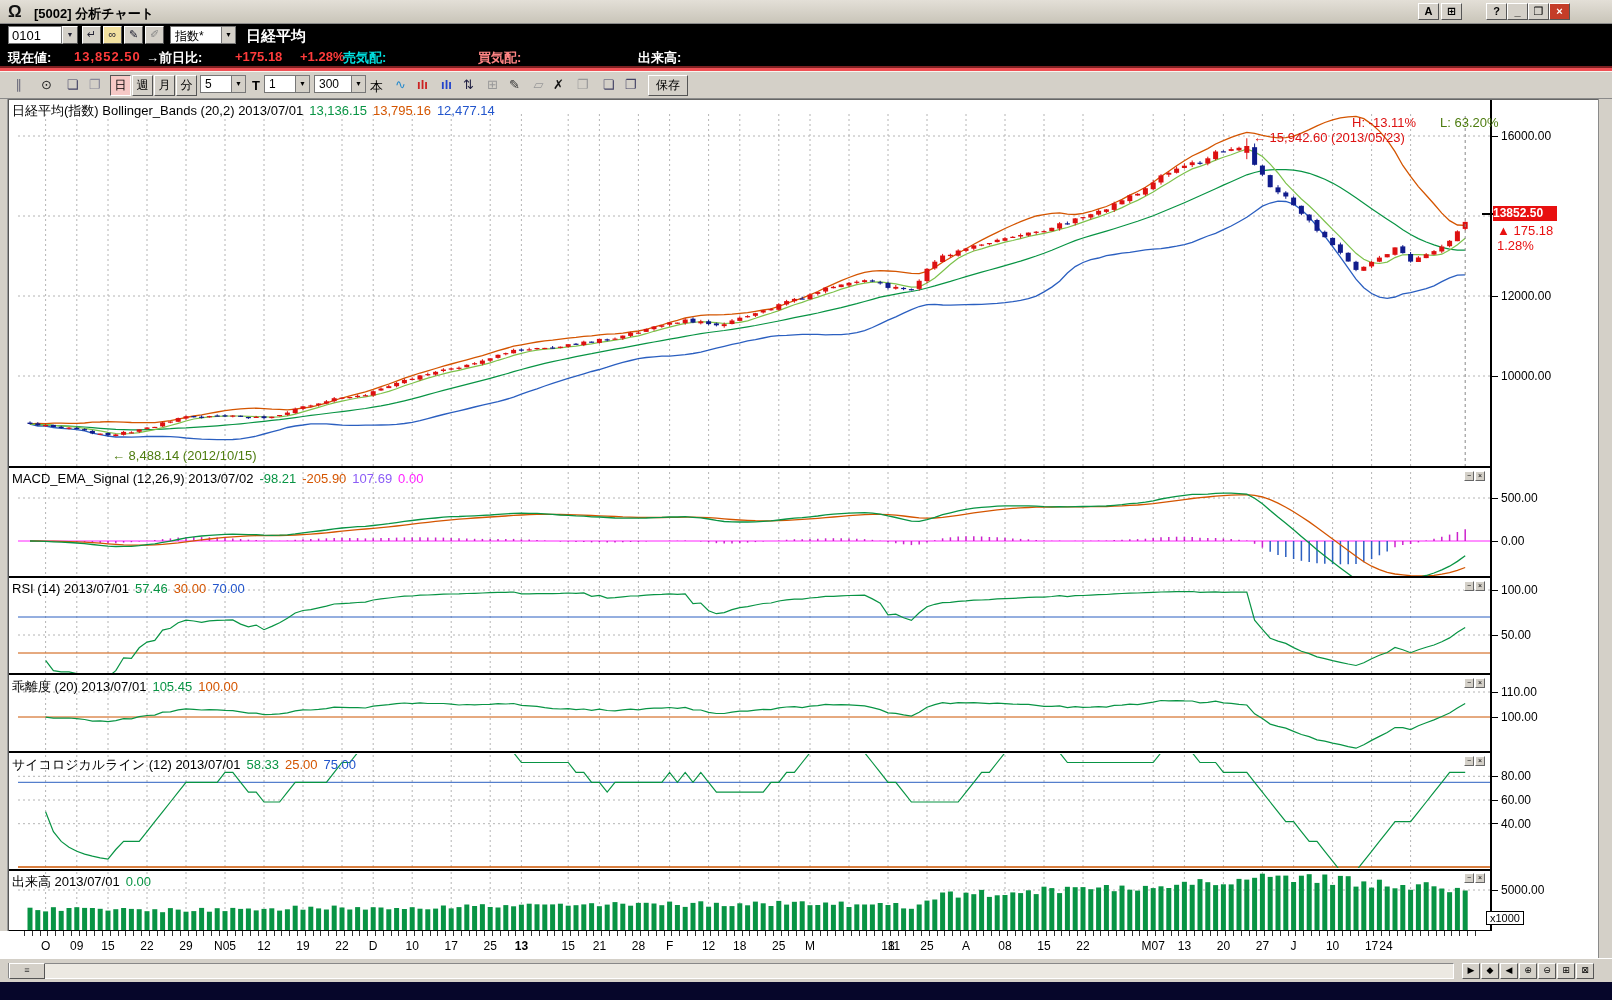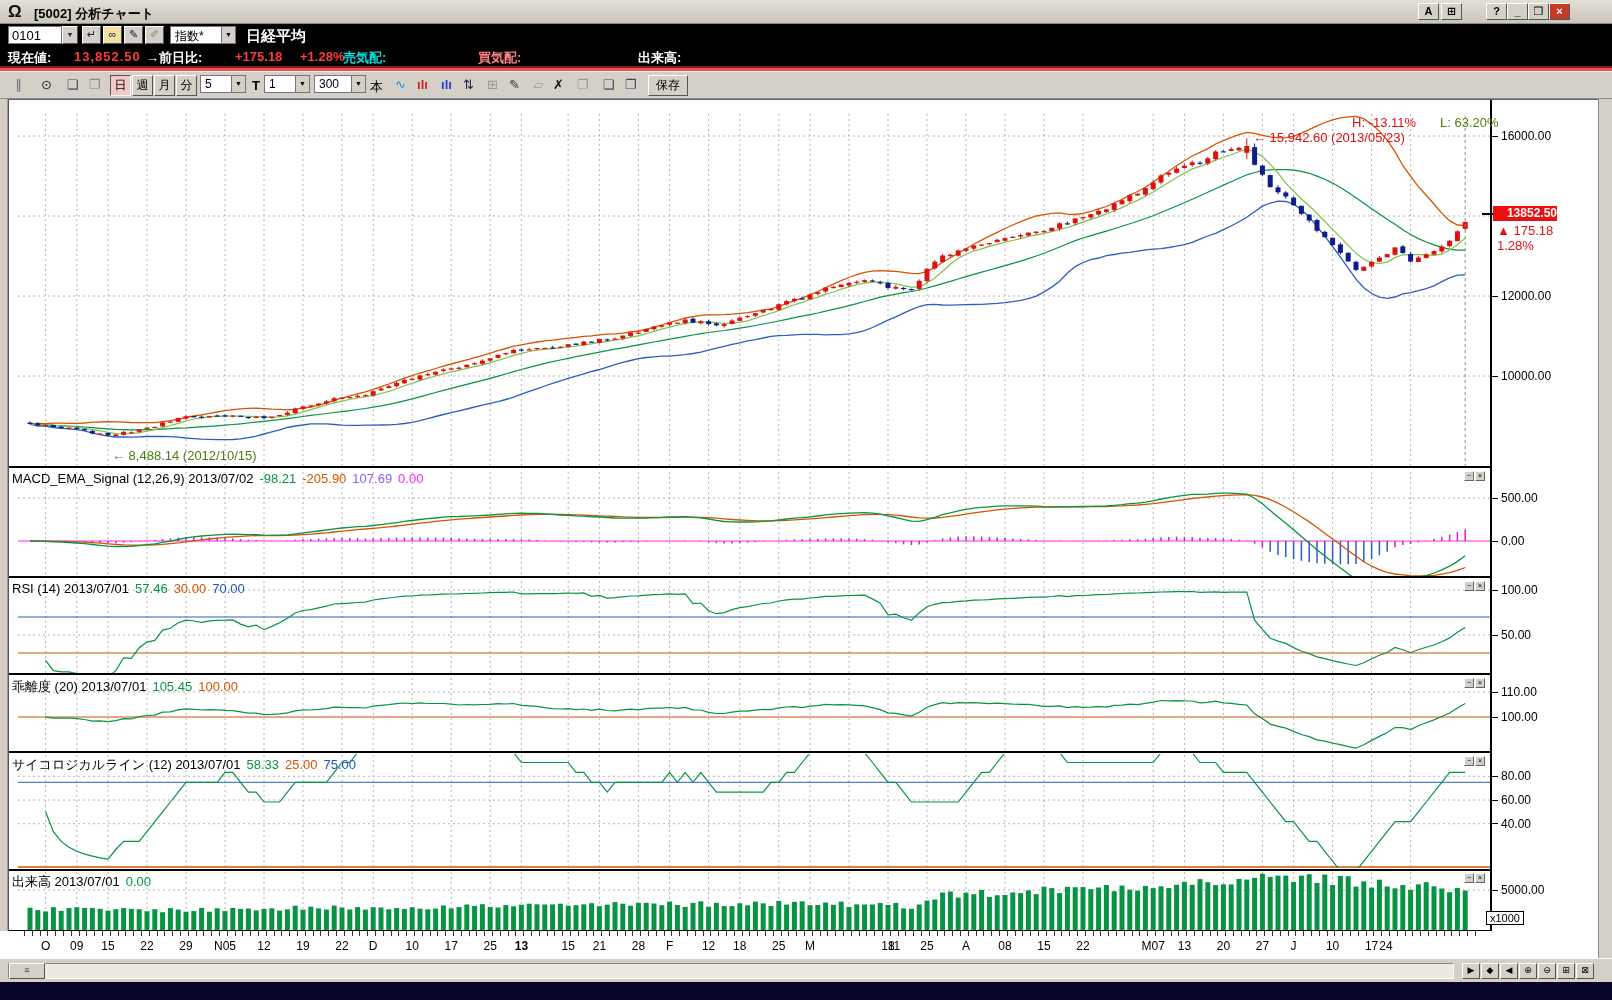--- a/index.html
+++ b/index.html
@@ -44,21 +44,21 @@
 #chart-svg{position:absolute;left:8px;top:0}
 .leftedge{position:absolute;left:0;top:99px;width:8px;height:859px;background:#d4d0c8;border-right:1px solid #9a9a9a}
 .rightedge{position:absolute;left:1598px;top:99px;width:14px;height:859px;background:#d4d0c8;border-left:1px solid #8a8a8a}
 .axisline{position:absolute;left:1490px;top:0;width:2px;height:832px;background:#000}
 .phead{position:absolute;left:12px;font-size:13px;color:#000;white-space:nowrap;z-index:5}
 .phead span{margin-right:6px}
 .v-green{color:#089444}.v-orange{color:#d45500}.v-red{color:#8b5cf6}.v-blue{color:#2255cc}.v-mag{color:#ff22ff}
 .ann{position:absolute;font-size:13px;white-space:nowrap;z-index:6}
 .ann.red{color:#dd1111}.ann.blue{color:#4d7c0f}
 .marker{position:absolute;left:1493px;top:106px;width:64px;height:15px;background:#e81010;color:#fff;
-  font-size:12px;font-weight:bold;text-align:right;line-height:15px;z-index:6}
+  font-size:12px;font-weight:bold;text-align:left;line-height:15px;z-index:6}
 .mch{position:absolute;left:1497px;top:123px;color:#e81010;font-size:13px;z-index:6}
 .mpct{position:absolute;left:1497px;top:138px;color:#e81010;font-size:13px;z-index:6}
 .mtick{position:absolute;left:1482px;top:113px;width:11px;height:2px;background:#000;z-index:6}
 .x1000{position:absolute;left:1486px;top:811px;background:#fff;border:1px solid #000;font-size:11px;
   padding:0 3px;color:#000;z-index:6}
 .ytickmark{position:absolute;left:1492px;width:6px;height:1px;background:#000}
 .yticklabel{position:absolute;left:1501px;font-size:12px;color:#000;white-space:nowrap}
 .pwbtn{position:absolute;width:10px;height:10px;background:#d4d0c8;border:1px solid;
   border-color:#fff #666 #666 #fff;font-size:7px;line-height:8px;text-align:center;color:#000;z-index:7}
 
@@ -1174,20 +1174,23 @@
       <rect x="0" y="366" width="1482" height="2" fill="#000"></rect>
       <rect x="0" y="476" width="1482" height="2" fill="#000"></rect>
       <rect x="0" y="573" width="1482" height="2" fill="#000"></rect>
       <rect x="0" y="651" width="1482" height="2" fill="#000"></rect>
       <rect x="0" y="769" width="1482" height="2" fill="#000"></rect>
       <rect x="0" y="830" width="1482" height="2" fill="#000"></rect>
       <rect x="0" y="0" width="1" height="832" fill="#555"></rect>
     </svg>
   <div class="axisline"></div>
 
+  <div class="phead" style="top:2px">
+    <span>日経平均(指数) Bollinger_Bands (20,2) 2013/07/01</span><span class="v-green">13,136.15</span><span class="v-orange">13,795.16</span><span class="v-blue">12,477.14</span>
+  </div>
   <div class="phead" style="top:371px">
     <span>MACD_EMA_Signal (12,26,9) 2013/07/02</span><span class="v-green">-98.21</span><span class="v-orange">-205.90</span><span class="v-red">107.69</span><span class="v-mag">0.00</span>
   </div>
   <div class="phead" style="top:481px">
     <span>RSI (14) 2013/07/01</span><span class="v-green">57.46</span><span class="v-orange">30.00</span><span class="v-blue">70.00</span>
   </div>
   <div class="phead" style="top:578px">
     <span>乖離度 (20) 2013/07/01</span><span class="v-green">105.45</span><span class="v-orange">100.00</span>
   </div>
   <div class="phead" style="top:656px">

